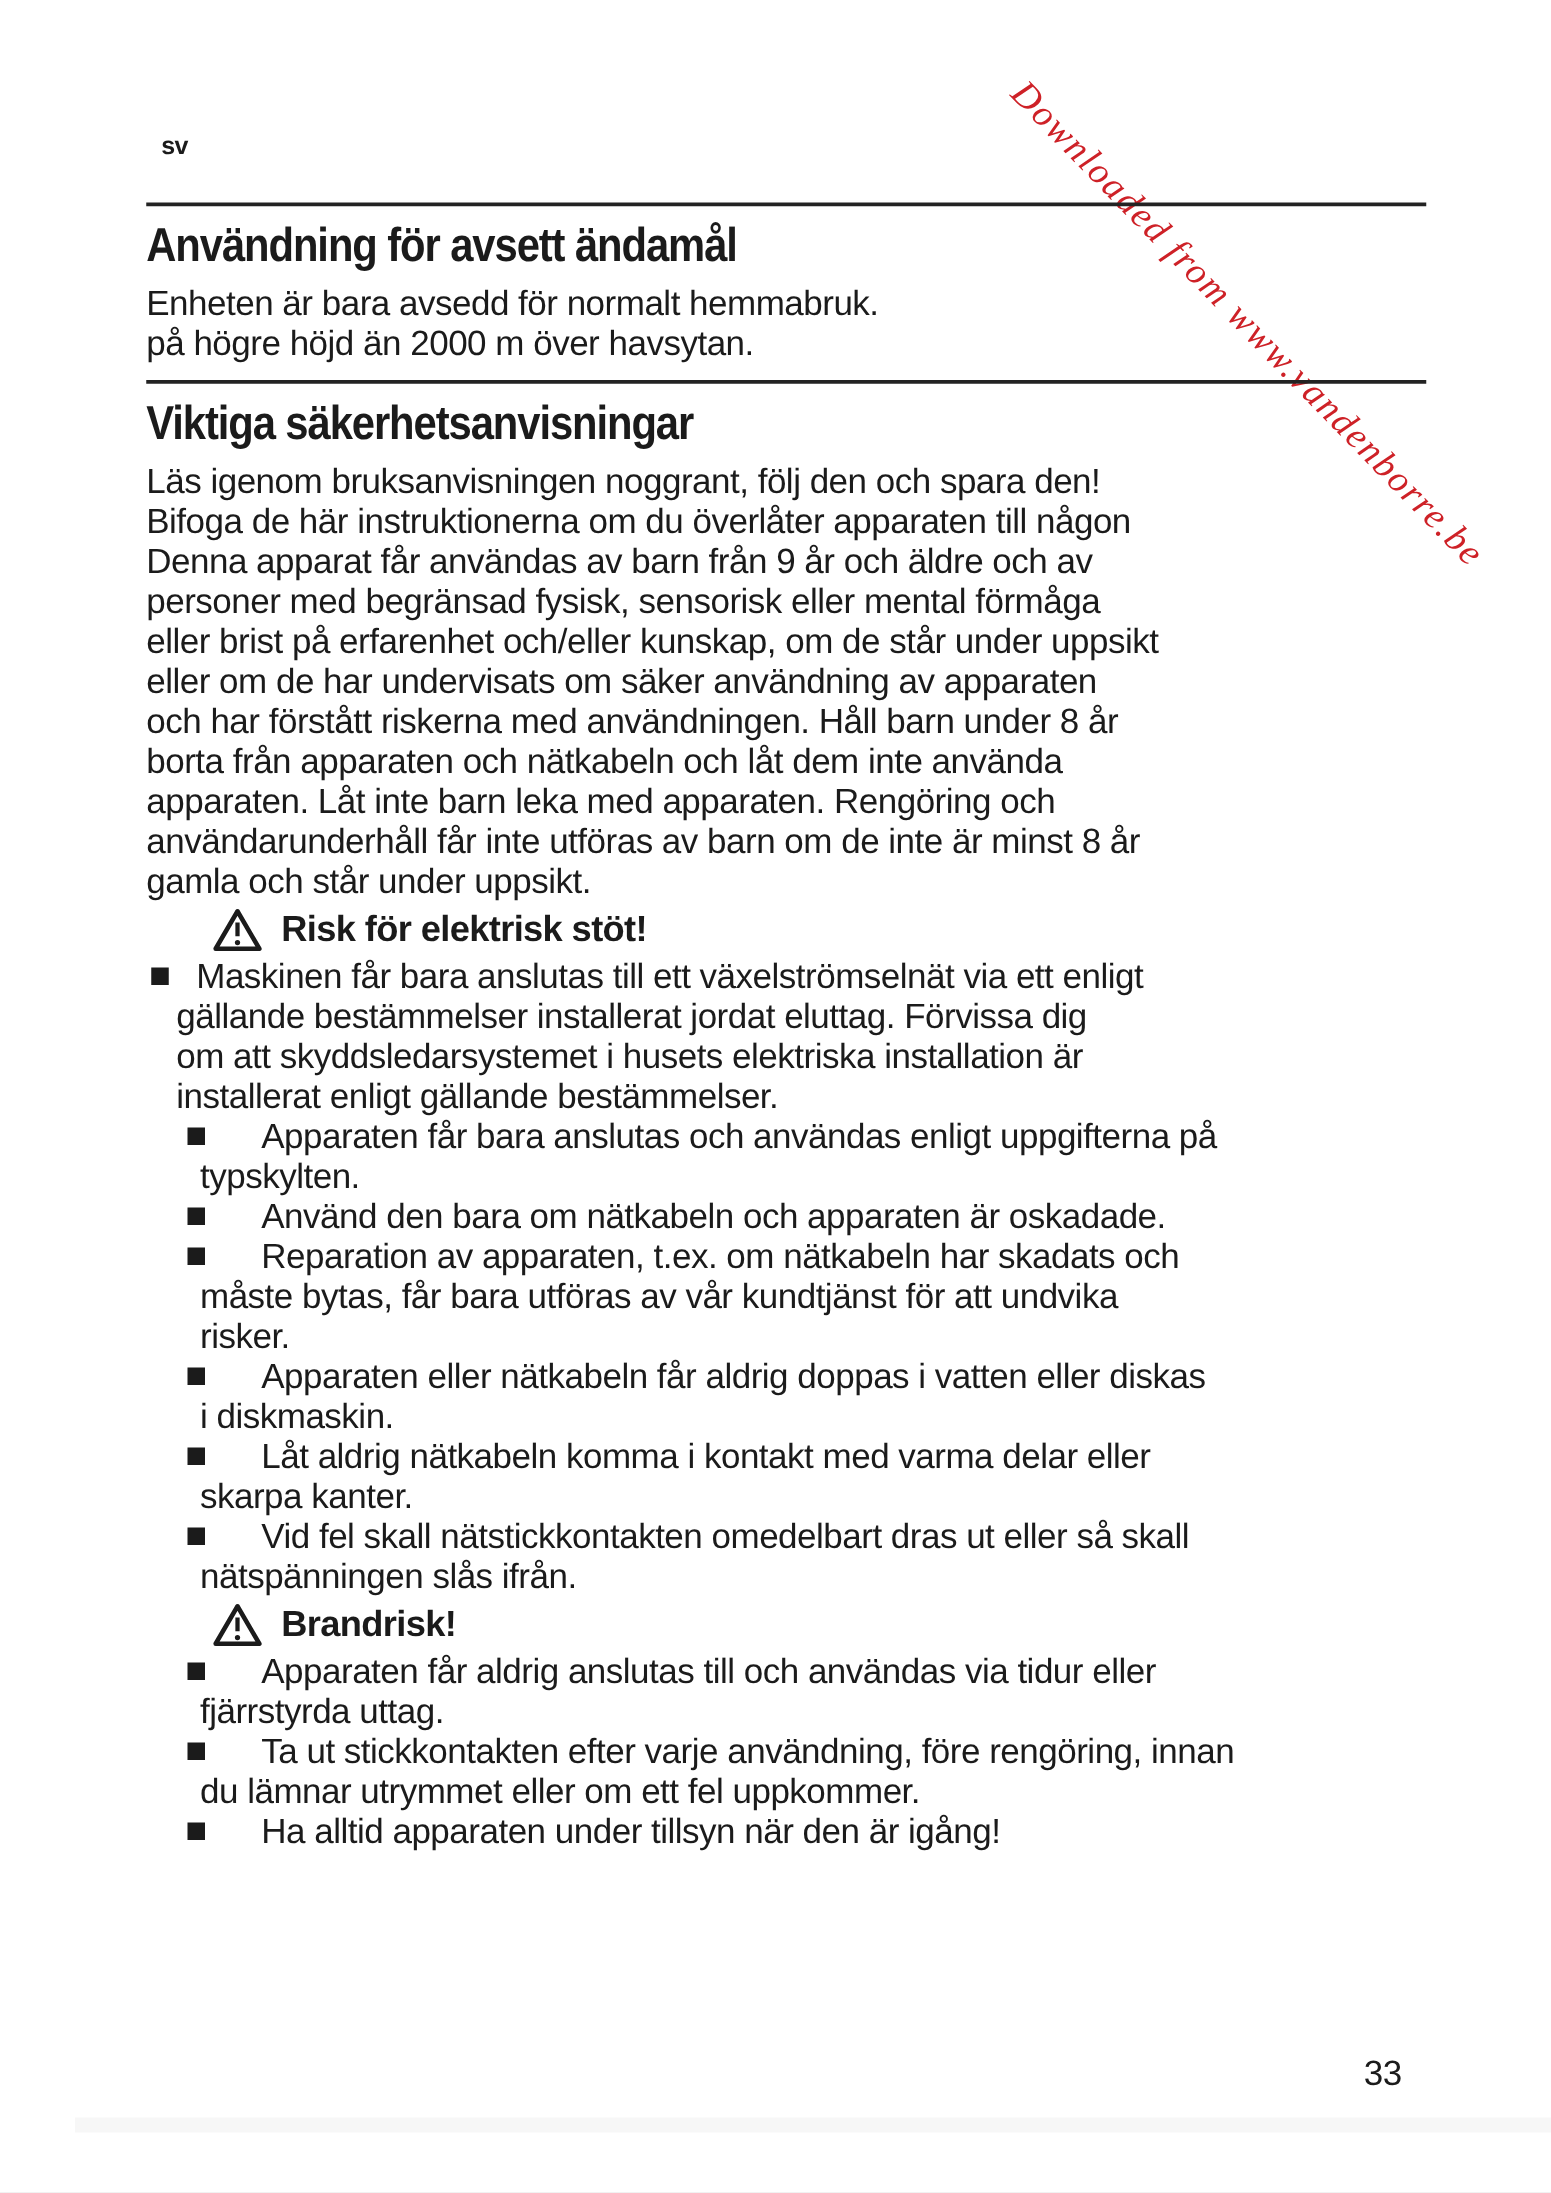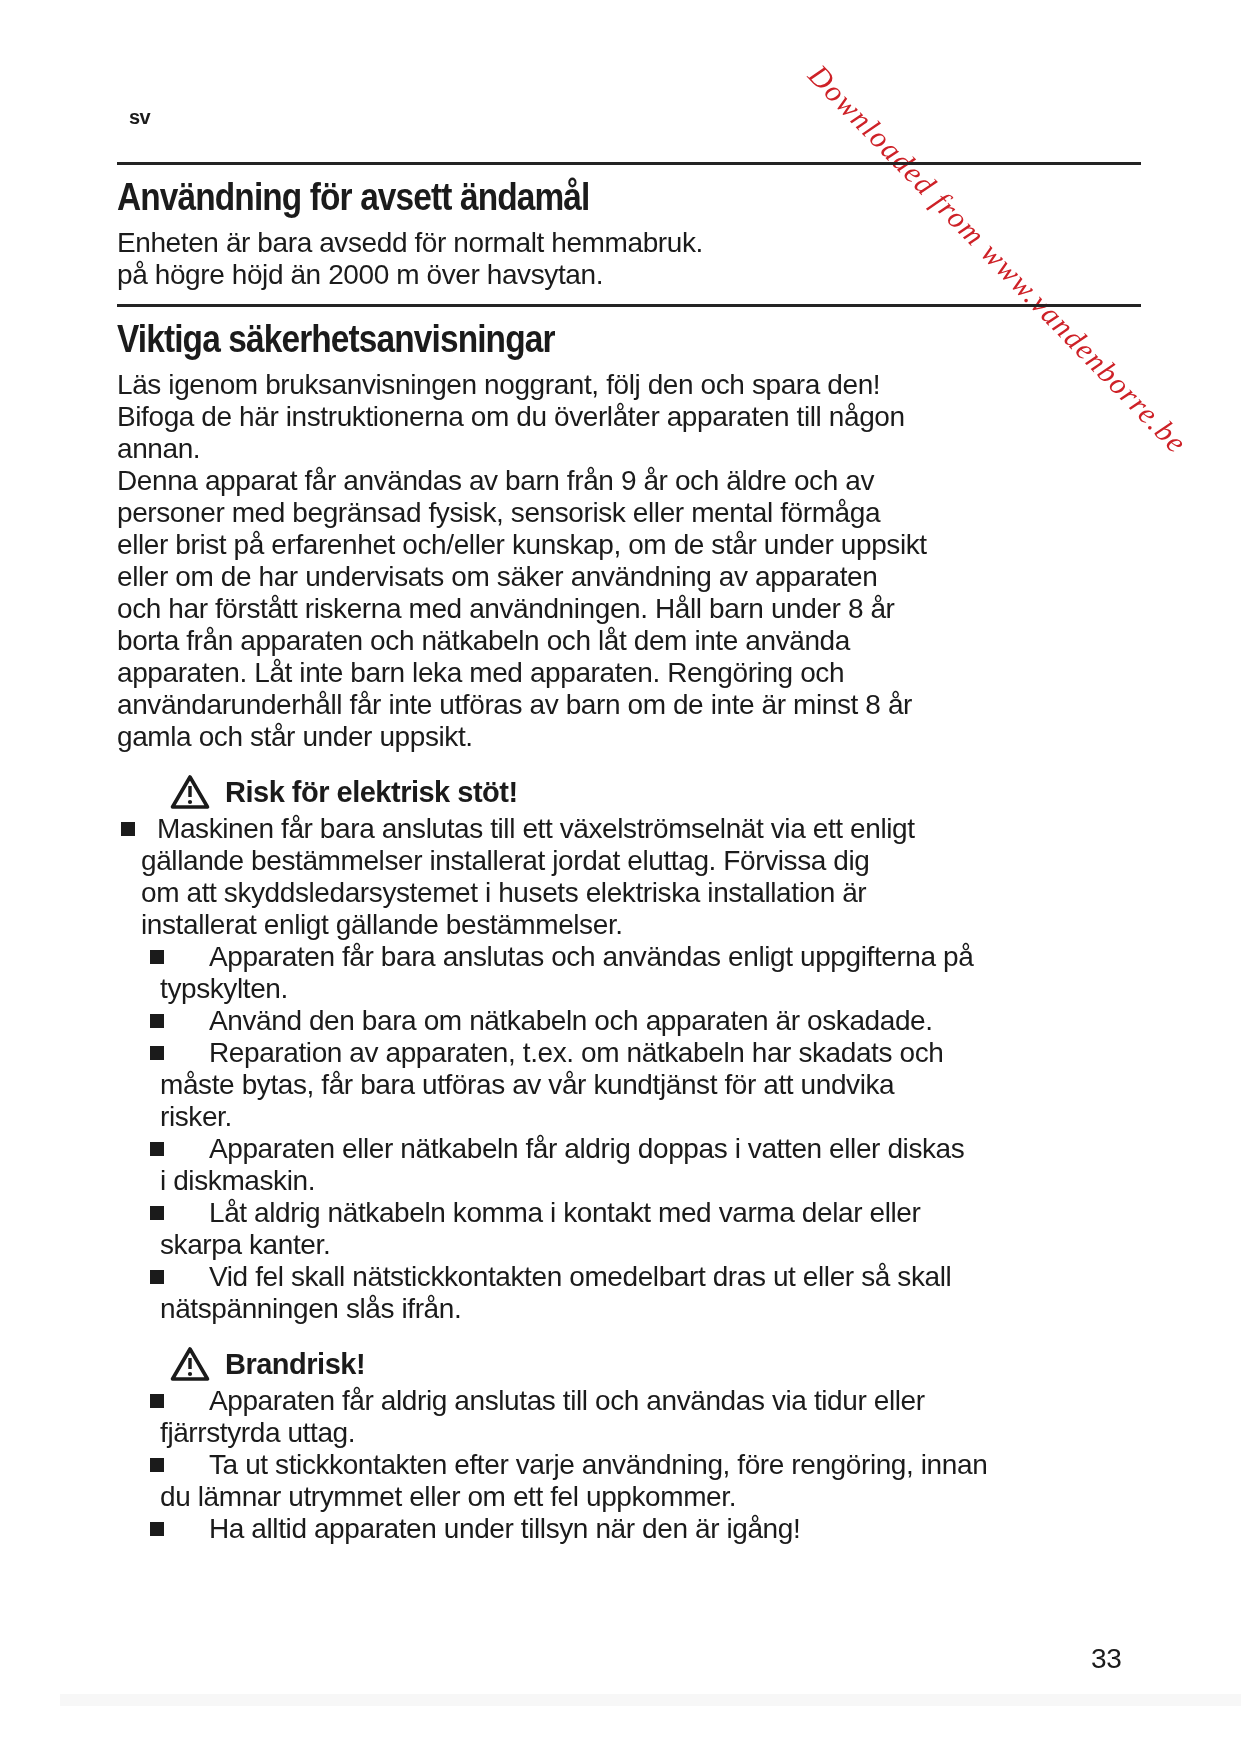--- a/index.html
+++ b/index.html
@@ -50,21 +50,21 @@
     line-height: 32px;
     letter-spacing: -0.4px;
     white-space: nowrap;
   }
   .warn-row {
     display: flex;
     align-items: center;
     gap: 15px;
     padding-left: 53px;
     height: 42px;
-    margin-top: 18px;
+    margin-top: 2px;
   }
   .warn-row svg { flex: 0 0 auto; display: block; }
   .warn-title {
     font-size: 29px;
     font-weight: bold;
     letter-spacing: -0.5px;
     white-space: nowrap;
   }
   .item { position: relative; }
   .item .marker {
@@ -129,21 +129,20 @@
       <div class="line">på högre höjd än 2000 m över havsytan.</div>
     </div>
 
     <div class="rule second"></div>
 
     <h1 class="sec-heading">Viktiga säkerhetsanvisningar</h1>
 
     <div class="para">
       <div class="line">Läs igenom bruksanvisningen noggrant, följ den och spara den!</div>
       <div class="line">Bifoga de här instruktionerna om du överlåter apparaten till någon</div>
-      <div class="line">annan.</div>
       <div class="line">Denna apparat får användas av barn från 9 år och äldre och av</div>
       <div class="line">personer med begränsad fysisk, sensorisk eller mental förmåga</div>
       <div class="line">eller brist på erfarenhet och/eller kunskap, om de står under uppsikt</div>
       <div class="line">eller om de har undervisats om säker användning av apparaten</div>
       <div class="line">och har förstått riskerna med användningen. Håll barn under 8 år</div>
       <div class="line">borta från apparaten och nätkabeln och låt dem inte använda</div>
       <div class="line">apparaten. Låt inte barn leka med apparaten. Rengöring och</div>
       <div class="line">användarunderhåll får inte utföras av barn om de inte är minst 8 år</div>
       <div class="line">gamla och står under uppsikt.</div>
     </div>

